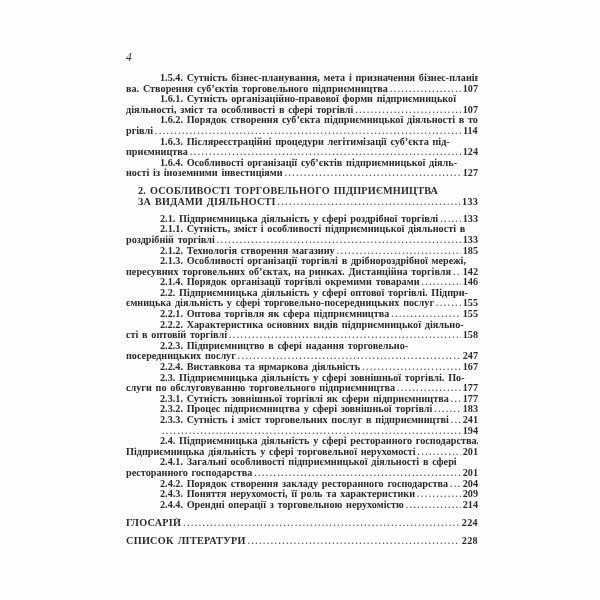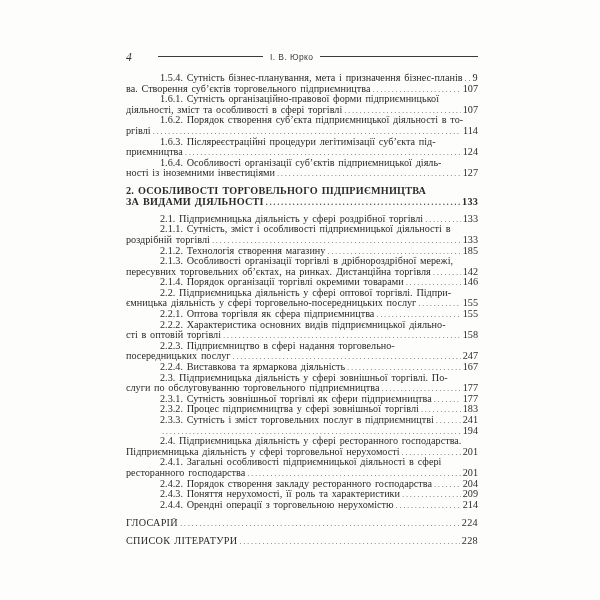--- a/index.html
+++ b/index.html
@@ -54,20 +54,21 @@
   .toc {
     font-size: 10.2px;
     line-height: 10.6px;
     word-spacing: 1.2px;
   }
   .toc-item { margin: 0; }
   .toc-item .line {
     overflow: hidden;
     white-space: nowrap;
     height: 10.6px;
+    font-weight: bold;
   }
   .toc-item .line.last {
     display: flex;
     align-items: baseline;
   }
   .toc-item .txt { white-space: nowrap; }
   .entry .line.first { padding-left: 34px; }
   .dots {
     flex: 1;
     min-width: 6px;
@@ -84,36 +85,32 @@
   .pg {
     flex: 0 0 auto;
     text-align: left;
     min-width: 15px;
   }
   .heading {
     font-weight: bold;
     margin-top: 6px;
     margin-bottom: 6px;
     letter-spacing: 0.2px;
+    margin-left: 12px;
   }
   .heading .line { height: 11.4px; line-height: 11.4px; }
   .backmatter { margin-top: 7.5px; letter-spacing: 0.3px; }
 </style>
 </head>
 <body>
 
 <div class="page">
 
   <div class="running-header">
     <span class="pgnum">4</span>
-    <div class="head-center">
-      <span class="rule left"></span>
-      <span class="author">І. В. Юрко</span>
-      <span class="rule right"></span>
-    </div>
   </div>
 
   <div class="toc" id="toc">
       <div class="toc-item entry">
         <div class="line first last">
           <span class="txt">1.5.4. Сутність бізнес-планування, мета і призначення бізнес-планів</span>
           <span class="dots"></span>
           <span class="pg">97</span>
         </div>
       </div>

